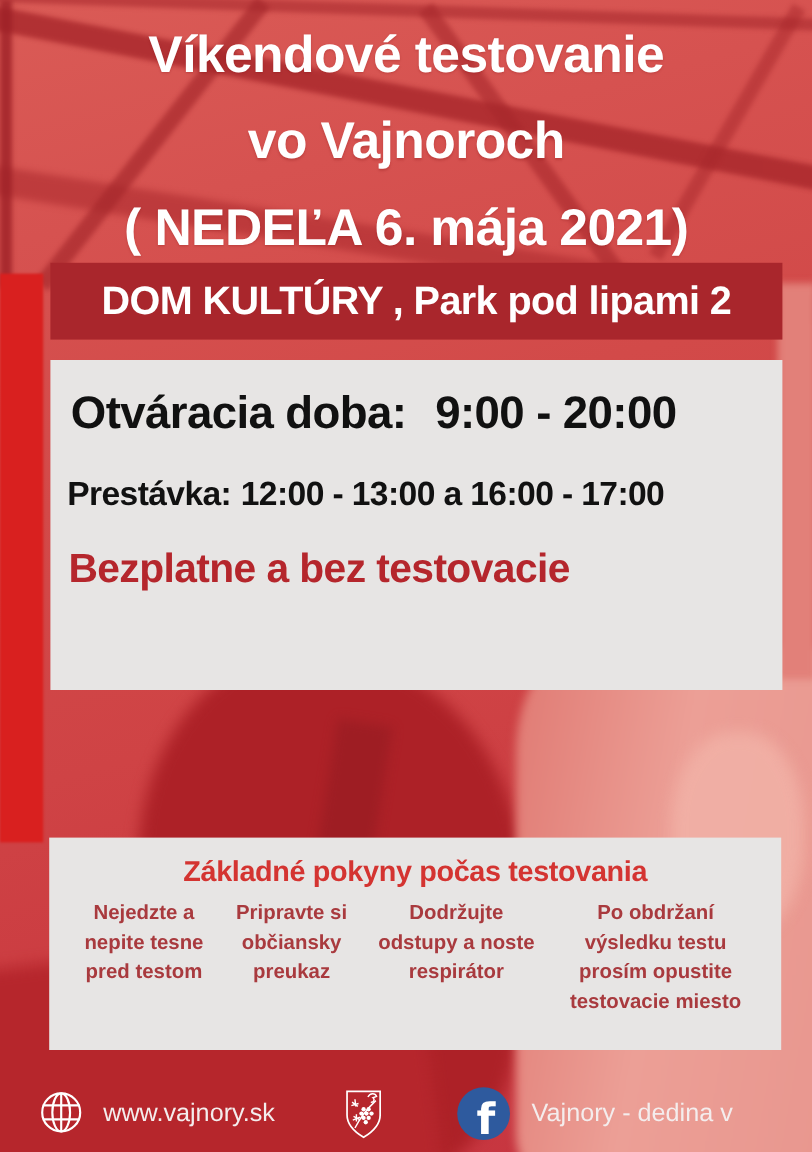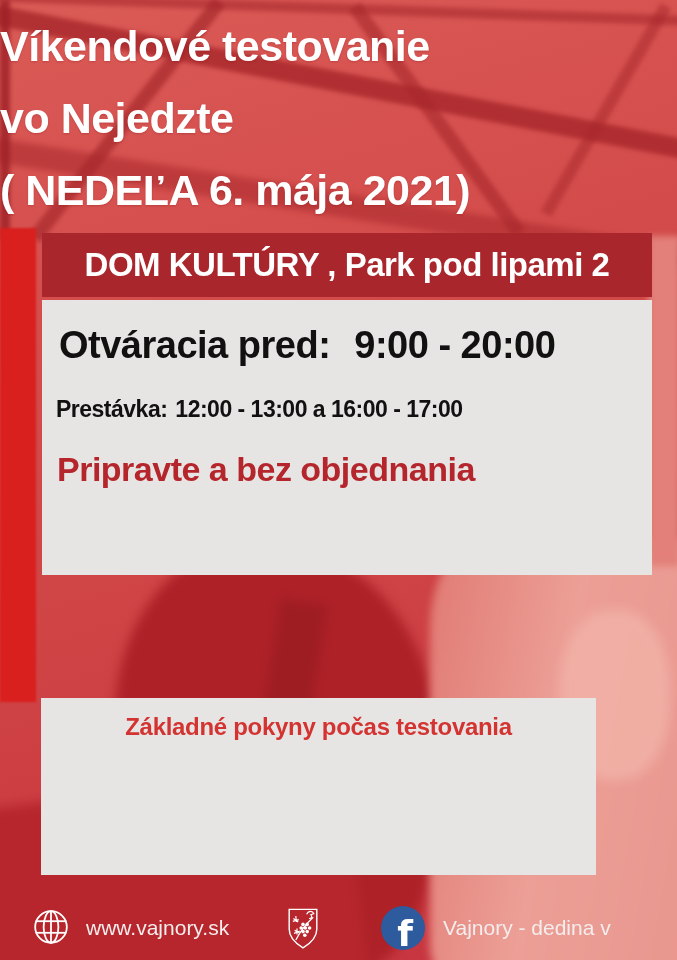--- a/index.html
+++ b/index.html
@@ -20,38 +20,38 @@
   .truss-f{top:4px;left:-30px;width:760px;height:10px;background:#a92a2e;opacity:.6;transform:rotate(2deg);filter:blur(2px);}
   .edge-strip{left:0;top:228px;width:36px;height:474px;background:#d9201f;filter:blur(1px);}
   .edge-dark-top{left:0;top:0;width:10px;height:240px;background:#9d2026;opacity:.8;filter:blur(2px);}
   .cloth-dark{left:110px;top:548px;width:330px;height:430px;background:#ad2127;border-radius:38% 52% 30% 40%;transform:rotate(6deg);filter:blur(6px);}
   .cloth-dark2{left:-60px;top:790px;width:420px;height:240px;background:#b6262c;transform:rotate(-7deg);filter:blur(6px);}
   .cloth-fold{left:250px;top:600px;width:46px;height:400px;background:#981c22;opacity:.7;transform:rotate(9deg);filter:blur(5px);}
   .pink-person{left:430px;top:540px;width:270px;height:440px;background:linear-gradient(100deg,#e07a73 0%,#ec9f96 45%,#e8968e 100%);border-radius:20% 0 0 8%;filter:blur(4px);}
   .pink-margin{left:648px;top:236px;width:32px;height:330px;background:#e28079;filter:blur(3px);}
   .pink-hand{left:560px;top:610px;width:110px;height:170px;background:#f2b3a8;border-radius:45%;opacity:.8;filter:blur(6px);}
   
-  .title{position:absolute;top:10px;left:0;width:100%;color:#fff;font-weight:bold;
+  .title{position:absolute;top:10px;left:0;width:100%;text-align:center;color:#fff;font-weight:bold;
          font-size:43px;line-height:72px;letter-spacing:-.5px;text-shadow:0 1px 2px rgba(120,10,10,.25);}
   
-  .venue{position:absolute;left:42px;top:233px;width:610px;height:64px;background:#a9262c;
+  .venue{position:absolute;left:42px;top:219px;width:610px;height:64px;background:#a9262c;
          display:flex;align-items:center;justify-content:center;color:#fff;font-weight:bold;font-size:33px;letter-spacing:-.5px;}
   
   .hours{position:absolute;left:42px;top:300px;width:610px;height:275px;background:#e7e5e4;color:#111;}
   .hours .l1{font-size:38px;font-weight:bold;margin:24px 0 0 17px;letter-spacing:-.5px;}
   .hours .l1 .val{margin-left:16px;text-align:right;}
-  .hours .l2{font-size:23px;font-weight:bold;margin:29px 16px 0 14px;letter-spacing:-.5px;}
+  .hours .l2{font-size:28px;font-weight:bold;margin:29px 16px 0 14px;letter-spacing:-.5px;}
   .hours .l3{font-size:29px;font-weight:bold;margin:26px 0 0 15px;letter-spacing:-.5px;}
   .hours .l4{font-size:34px;font-weight:bold;margin:27px 0 0 15px;color:#b5262c;letter-spacing:-.5px;}
   .hours .lbl{margin-right:8px;}
   
   .only-sunday{position:absolute;top:600px;left:0;width:100%;text-align:center;color:#fff;font-weight:bold;
                font-size:46px;letter-spacing:-1px;text-shadow:0 1px 2px rgba(120,10,10,.25);}
   
-  .instructions{position:absolute;left:41px;top:698px;width:555px;height:177px;background:#e7e5e4;}
+  .instructions{position:absolute;left:41px;top:698px;width:610px;height:177px;background:#e7e5e4;}
   .instructions h2{margin:15px 0 0 0;text-align:center;font-size:24px;font-weight:bold;color:#d43431;letter-spacing:-.3px;}
   .cols{display:grid;grid-template-columns:1.1fr 1.05fr 1.35fr 1.55fr;padding:8px 16px 0 16px;}
   .col{font-size:17px;font-weight:bold;color:#a93a3e;text-align:center;line-height:1.45;padding:0 6px;}
   
   .footer{position:absolute;left:0;top:896px;width:659px;height:64px;color:#fff;}
   .globe{position:absolute;left:32px;top:12px;width:38px;height:38px;}
   .site-label{position:absolute;left:86px;top:0;height:64px;line-height:64px;font-size:21px;color:#f4eded;}
   .coa{position:absolute;left:285px;top:5px;width:36px;height:54px;}
   .fb-circle{position:absolute;left:381px;top:10px;width:44px;height:44px;border-radius:50%;background:#2e5a9e;
              display:flex;align-items:flex-end;justify-content:center;overflow:hidden;}
@@ -76,41 +76,47 @@
     <div class="cloth-dark"></div>
     <div class="cloth-fold"></div>
     <div class="cloth-dark2"></div>
     <div class="pink-person"></div>
     <div class="pink-hand"></div>
     <div class="pink-margin"></div>
   </div>
 
   <div class="title">
     <div>Víkendové testovanie</div>
-    <div>vo Nejedzte</div>
+    <div>vo Vajnoroch</div>
     <div>( NEDEĽA 6. mája 2021)</div>
   </div>
 
   <div class="venue">
     <span>DOM KULTÚRY , Park pod lipami 2</span>
   </div>
 
   <div class="hours">
     <div class="l1">
-      <span class="lbl">Otváracia pred:</span><span class="val">9:00 - 20:00</span>
+      <span class="lbl">Otváracia doba:</span><span class="val">9:00 - 20:00</span>
     </div>
     <div class="l2">
       <span class="lbl">Prestávka:</span><span>12:00 - 13:00 a 16:00 - 17:00</span>
     </div>
-    <div class="l4">Pripravte a bez objednania</div>
+    <div class="l4">Bezplatne a bez testovacie</div>
   </div>
 
 
   <div class="instructions">
     <h2>Základné pokyny počas testovania</h2>
+    <div class="cols">
+      <div class="col">Nejedzte a nepite tesne pred testom</div>
+      <div class="col">Pripravte si občiansky preukaz</div>
+      <div class="col">Dodržujte odstupy a noste respirátor</div>
+      <div class="col">Po obdržaní výsledku testu prosím opustite testovacie miesto</div>
+    </div>
   </div>
 
   <div class="footer">
     <div class="globe">
       <svg viewBox="0 0 36 36" width="38" height="38">
         <g fill="none" stroke="#ffffff" stroke-width="1.7">
           <circle cx="18" cy="18" r="15"></circle>
           <ellipse cx="18" cy="18" rx="7" ry="15"></ellipse>
           <line x1="3.5" y1="12.5" x2="32.5" y2="12.5"></line>
           <line x1="3.5" y1="23.5" x2="32.5" y2="23.5"></line>

